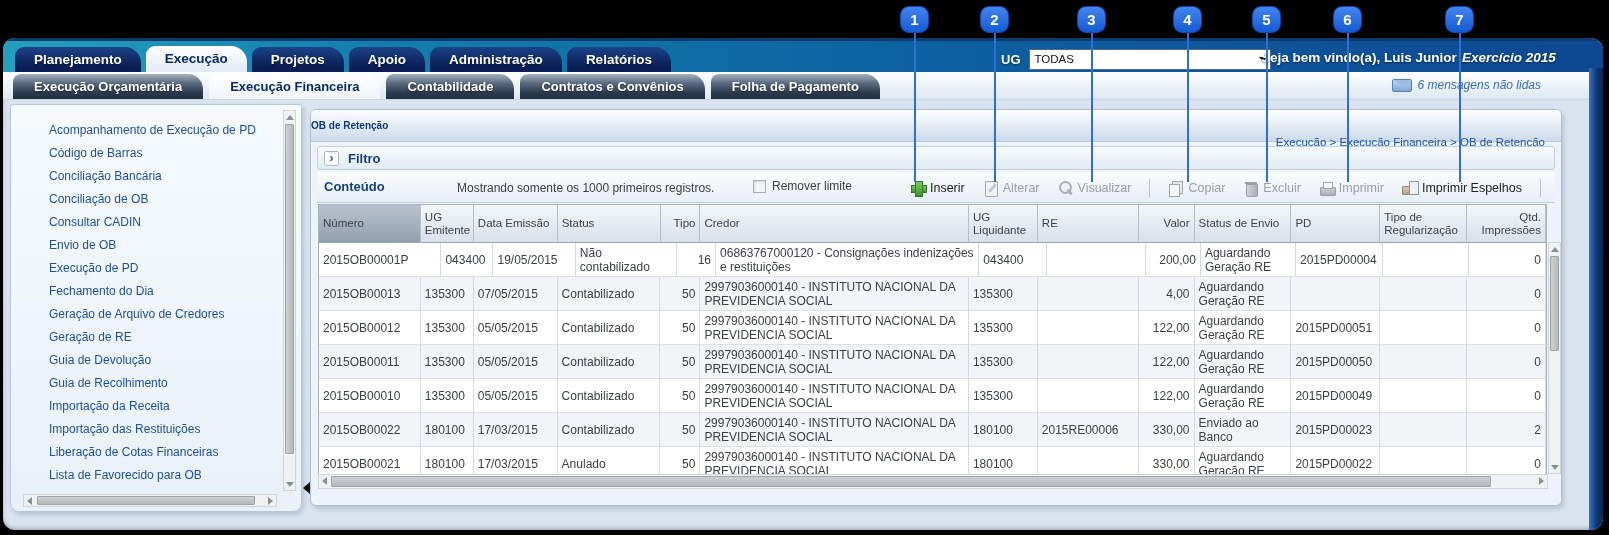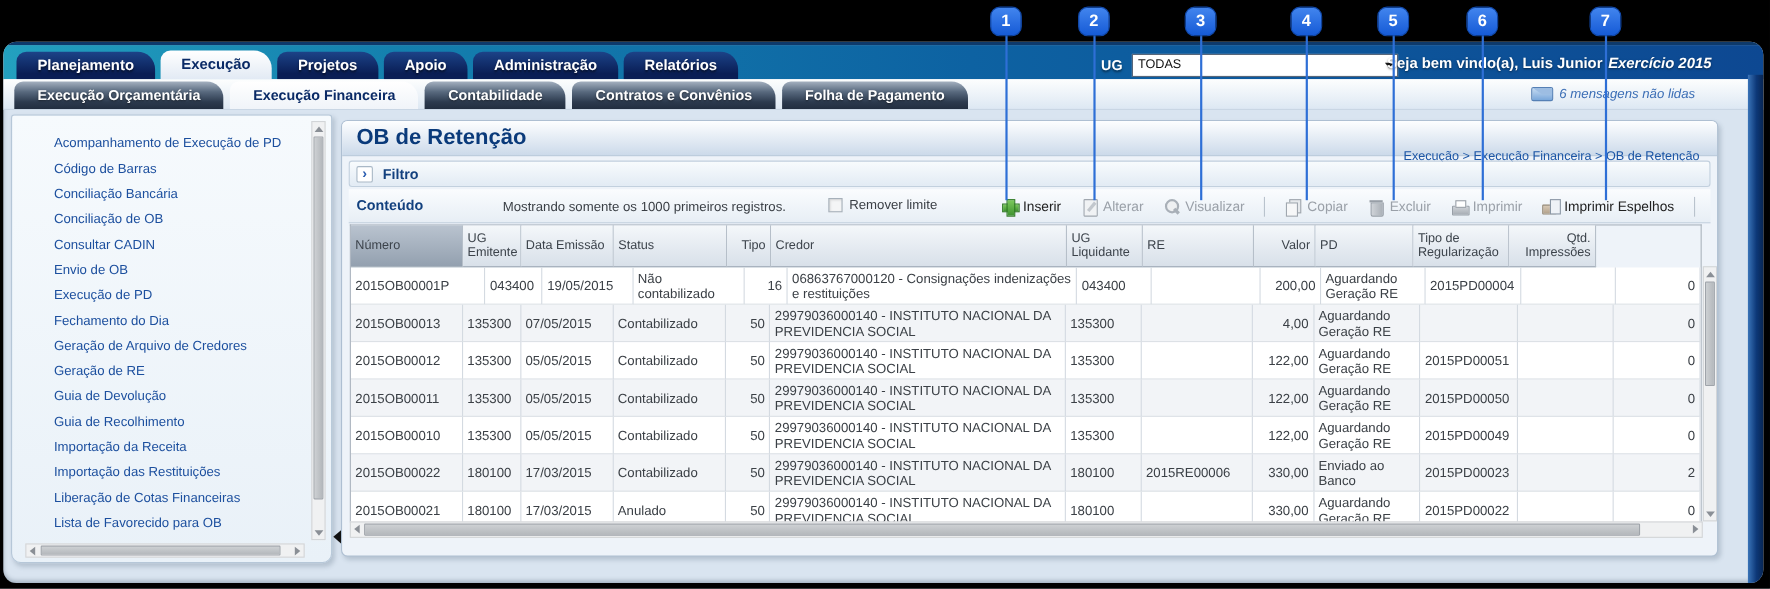--- a/index.html
+++ b/index.html
@@ -74,21 +74,21 @@
   .splitter { position:absolute; left:300px; top:444px; width:0; height:0;
               border-top:6px solid transparent; border-bottom:6px solid transparent; border-right:7px solid #111; }
 
   
   .panel { position:absolute; left:307px; top:71px; width:1252px; height:397px;
            background:#eef3f9; border:1px solid #aebfd2; border-radius:6px;
            box-shadow:2px 3px 4px rgba(80,100,120,.25); overflow:hidden; }
   .titlebar { position:absolute; left:0; top:0; right:0; height:32px;
               background:linear-gradient(#fdfeff,#ccdaea); border-bottom:1px solid #b9c9da;
               display:flex; align-items:center; }
-  .page-title { margin-left:13px; color:#0a3a7a; font-size:20px; font-weight:bold; }
+  .page-title { color:#0a3a7a; font-size:10px; font-weight:bold; }
   .breadcrumb { position:absolute; right:16px; top:16px; height:32px; line-height:32px;
                 color:#1b55a5; font-size:11.5px; }
   .filterbar { position:absolute; left:6px; right:6px; top:36px; height:24px;
                background:linear-gradient(#f8fbfd,#e2ebf4); border:1px solid #c2d0de; border-radius:3px;
                display:flex; align-items:center; gap:9px; padding-left:6px; }
   .filter-toggle { width:15px; height:15px; background:#fff; border:1px solid #a9b8c6; border-radius:2px;
                    color:#2a5db0; font-weight:bold; font-size:13px; line-height:12px; text-align:center; cursor:pointer; }
   .filter-label { color:#12407e; font-size:13px; font-weight:bold; }
   .contentbar { position:absolute; left:6px; right:6px; top:62px; height:31px;
                 background:linear-gradient(#fafcfe,#e7eef5); border-bottom:1px solid #c2d0de; }
@@ -289,20 +289,21 @@
       <div class="thead" id="thead">
           <div class="th sorted" style="width: 102px;">Número</div>
           <div class="th" style="width: 53px;">UG Emitente</div>
           <div class="th" style="width: 84px;">Data Emissão</div>
           <div class="th" style="width: 103px;">Status</div>
           <div class="th r" style="width: 40px;">Tipo</div>
           <div class="th" style="width: 269px;">Credor</div>
           <div class="th" style="width: 69px;">UG Liquidante</div>
           <div class="th" style="width: 101px;">RE</div>
           <div class="th r" style="width: 56px;">Valor</div>
+          <div class="th" style="width: 97px;">Status de Envio</div>
           <div class="th" style="width: 89px;">PD</div>
           <div class="th" style="width: 87px;">Tipo de Regularização</div>
           <div class="th r" style="width: 79px;">Qtd. Impressões</div>
         </div>
       <div class="tbody-clip" id="tbody">
           <div class="tr">
             <div class="td" style="width: 125px;">2015OB00001P</div>
             <div class="td" style="width: 53px;">043400</div>
             <div class="td" style="width: 84px;">19/05/2015</div>
             <div class="td" style="width: 103px;">Não contabilizado</div>

